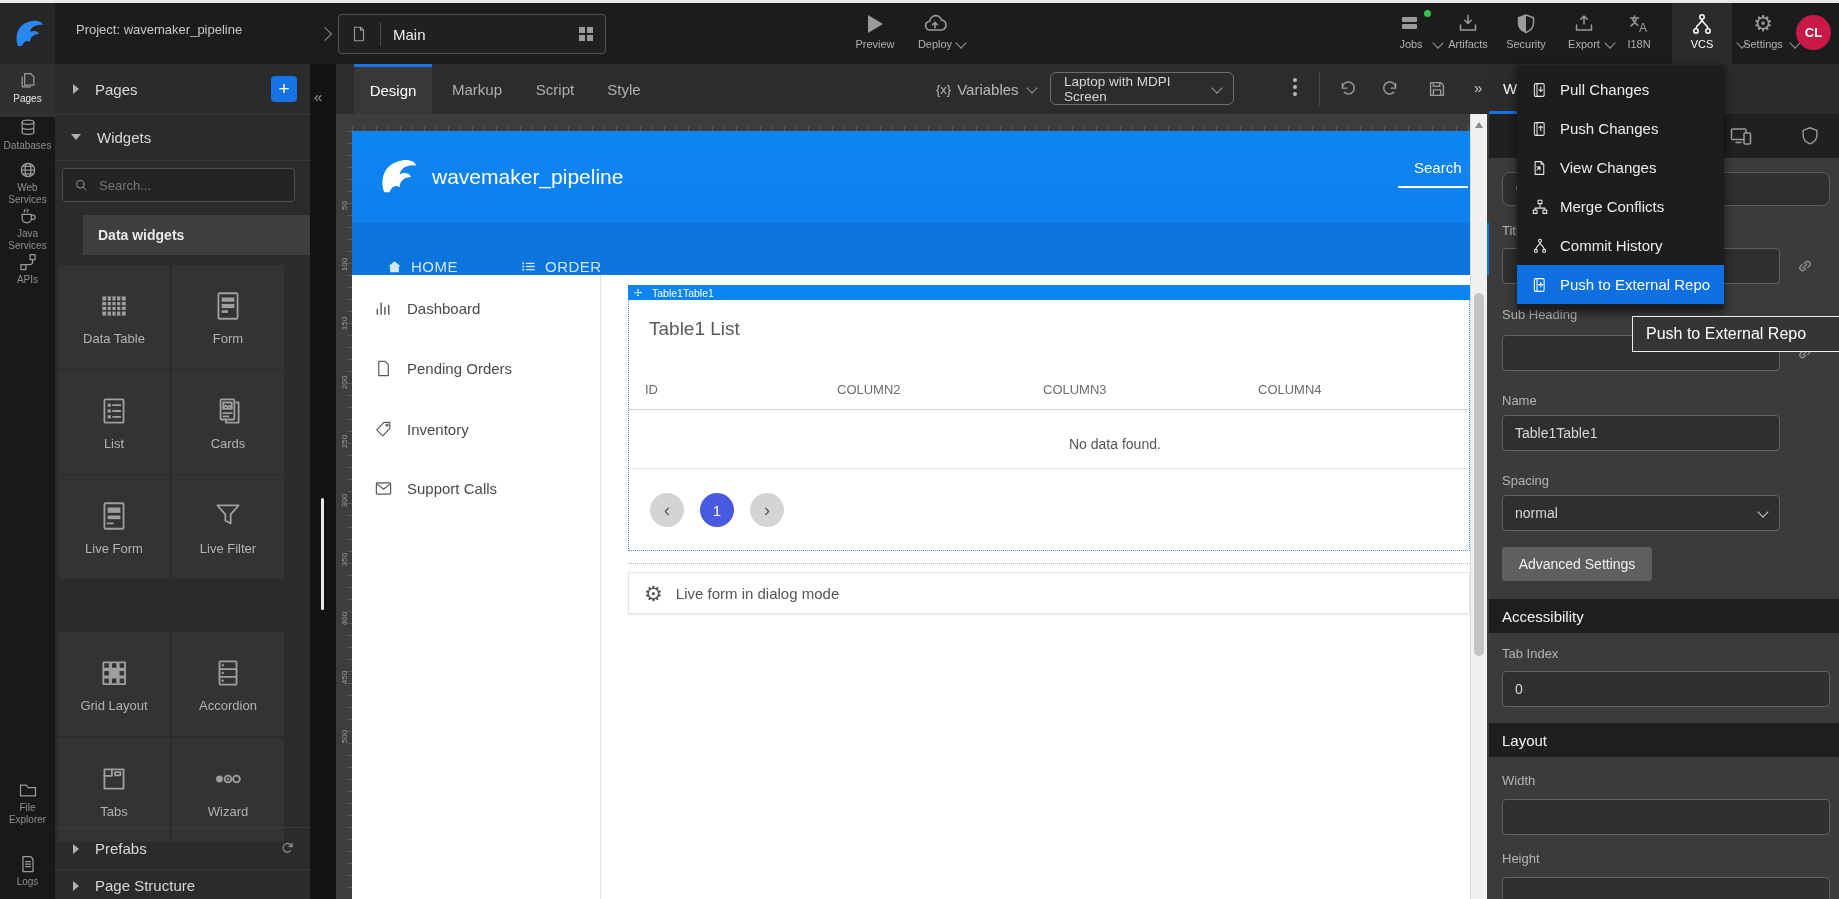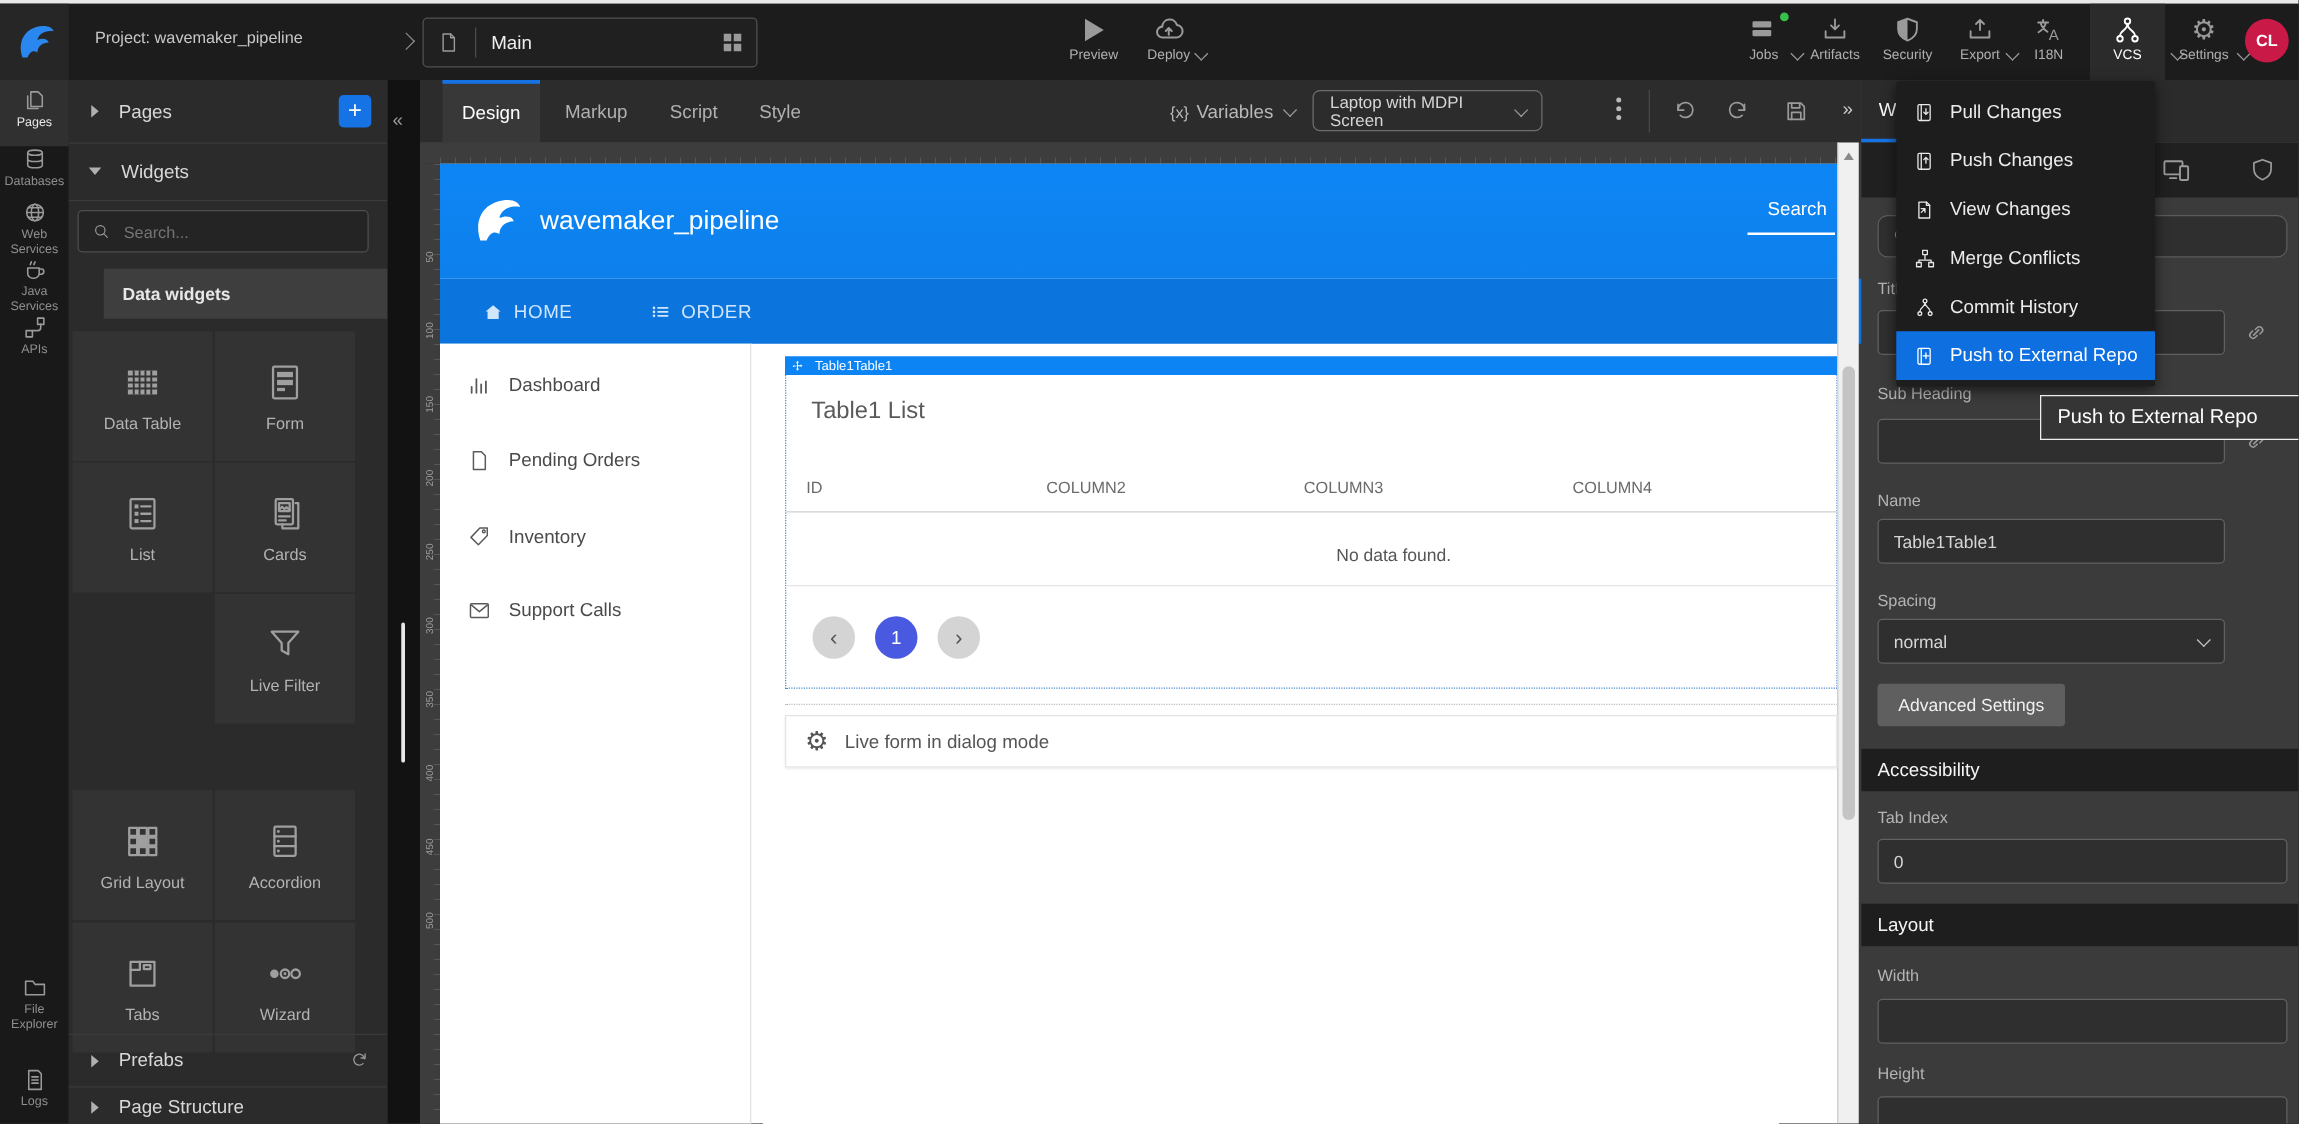--- a/index.html
+++ b/index.html
@@ -44,21 +44,21 @@
   #canvas{left:336px;top:114px;width:1134px;height:785px;background:#3d3d3d;}
   #hruler{position:absolute;left:16px;top:0;width:1118px;height:17px;background:#3d3d3d;border-bottom:1px solid #323232;
           background-image:repeating-linear-gradient(90deg,rgba(255,255,255,.13) 0 1px,transparent 1px 12px);
           background-size:100% 5px;background-position:0 bottom;background-repeat:no-repeat;}
   #vruler{position:absolute;left:0;top:17px;width:16px;height:768px;background:#3d3d3d;border-right:1px solid #323232;
           background-image:repeating-linear-gradient(180deg,rgba(255,255,255,.13) 0 1px,transparent 1px 12px);
           background-size:5px 100%;background-position:right 0;background-repeat:no-repeat;}
   .vrnum{position:absolute;left:-2px;width:20px;text-align:center;font-size:8px;color:#9c9c9c;transform:rotate(-90deg);}
   #page{position:absolute;left:16px;top:17px;width:1118px;height:768px;background:#ffffff;}
   #appheader{position:absolute;left:0;top:0;width:1118px;height:92px;background:linear-gradient(#0d86f5,#0d80ec);}
-  #appnav{position:absolute;left:0;top:92px;width:1158px;height:52px;background:#0b74dd;display:flex;align-items:center;}
+  #appnav{position:absolute;left:0;top:92px;width:1158px;height:52px;background:#0b74dd;display:flex;align-items:flex-end;}
   .nav-item{display:flex;align-items:center;gap:8px;color:#cfe6fc;font-size:15px;letter-spacing:.5px;cursor:pointer;}
   #appsidebar{position:absolute;left:0;top:144px;width:248px;height:624px;background:#fff;border-right:1px solid #e2e2e2;}
   .side-item{position:absolute;left:0;width:248px;height:30px;display:flex;align-items:center;color:#4a4a4a;font-size:15px;font-weight:500;cursor:pointer;}
   .side-item svg{margin-left:22px;margin-right:14px;}
   .sic{fill:none;stroke:#5a5a5a;stroke-width:1.5;stroke-linecap:round;stroke-linejoin:round;}
   #widget{position:absolute;left:276px;top:154px;width:842px;height:266px;}
   #widgetbar{position:absolute;left:0;top:0;width:842px;height:15px;background:#0d84f3;display:flex;align-items:center;}
   #widgetbody{position:absolute;left:0;top:15px;width:840px;height:250px;background:#fff;border:1px dotted #4a90d8;border-top:none;}
   .colhead{position:absolute;top:82px;font-size:13px;color:#6b6b6b;}
   .pgbtn{position:absolute;top:193px;width:34px;height:34px;border-radius:50%;background:#d4d4d4;color:#555;display:flex;align-items:center;justify-content:center;font-size:18px;cursor:pointer;}
@@ -321,20 +321,31 @@
     </div>
     <div class="wcard" style="left:117px;top:306px;">
       <svg class="wic" width="34" height="34" viewBox="0 0 32 32">
         <rect x="9" y="5" width="13" height="19" rx="1"></rect>
           <path d="M24 8h2v19H14v-3"></path>
         <rect x="11.5" y="8" width="8" height="6"></rect>
           <path d="M11.5 13l2.3-2.3 1.8 1.8 1.4-1.4 2.5 1.9"></path>
           <path d="M11.5 18h8M11.5 21h5"></path>
       </svg>
       <div class="wlbl">Cards</div>
+    </div>
+    <div class="wcard" style="left:3px;top:411px;">
+      <svg class="wic" width="34" height="34" viewBox="0 0 32 32">
+        <rect x="7" y="4" width="18" height="24" rx="1"></rect>
+        <g fill="#9f9f9f" stroke="none">
+            <rect x="10" y="8" width="12" height="5"></rect>
+            <rect x="10" y="15.5" width="12" height="3.5"></rect>
+          </g>
+        <path d="M10 23h5"></path>
+      </svg>
+      <div class="wlbl">Live Form</div>
     </div>
     <div class="wcard" style="left:117px;top:411px;">
       <svg class="wic" width="34" height="34" viewBox="0 0 32 32">
         <path d="M6 6h20l-7.5 8.5V23l-5-2.8v-5.7z"></path>
       </svg>
       <div class="wlbl">Live Filter</div>
     </div>
 
 
     <div class="wcard" style="left:3px;top:568px;">

